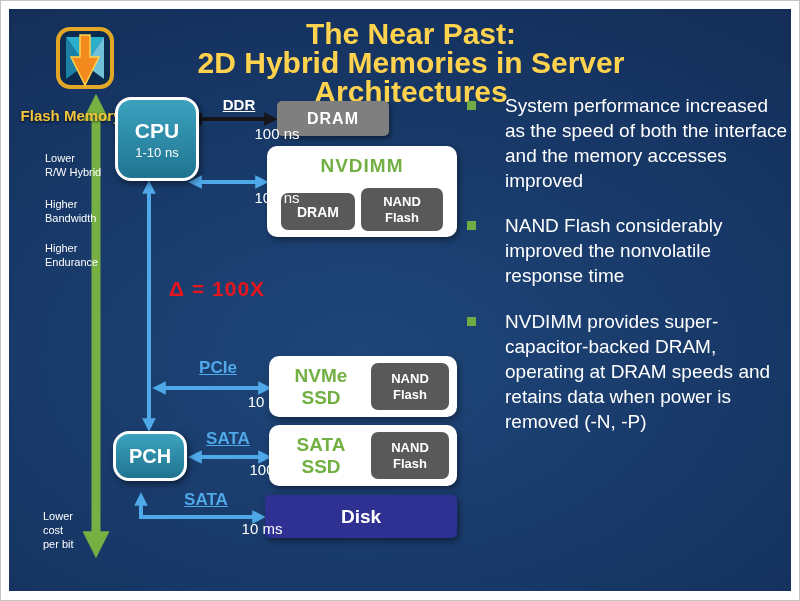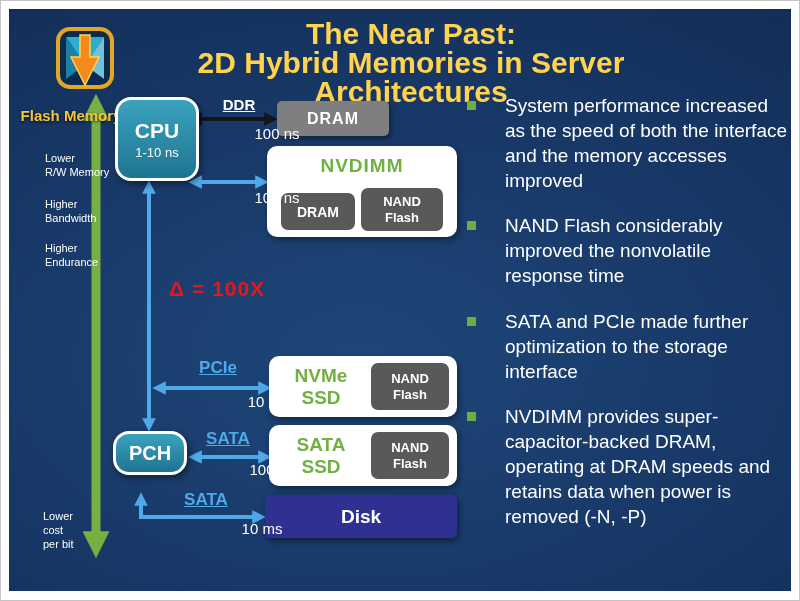--- a/index.html
+++ b/index.html
@@ -94,41 +94,41 @@
       <path d="M13 14 L51 14 L32 42 Z" fill="#2BAECB"></path>
       <path d="M13 14 L32 42 L13 56 Z" fill="#1C7FA6"></path>
       <path d="M51 14 L32 42 L51 56 Z" fill="#6FC2D8"></path>
       <path d="M27 12 L37 12 L37 34 L46 34 L32 62 L18 34 L27 34 Z" fill="#F28A1E" stroke="#FFD34D" stroke-width="1.5"></path>
     </svg>
   </div>
   <div class="logo-text abs z2">Flash Memory</div>
 
   <div class="axis-label abs z2" style="left:44px;top:150px;">
     <span>Lower</span>
-    <span>R/W Memory</span>
+    <span>R/W Hybrid</span>
   </div>
   <div class="axis-label abs z2" style="left:44px;top:196px;">
     <span>Higher</span>
     <span>Bandwidth</span>
   </div>
   <div class="axis-label abs z2" style="left:44px;top:240px;">
     <span>Higher</span>
     <span>Endurance</span>
   </div>
   <div class="axis-label abs z2" style="left:42px;top:508px;">
     <span>Lower</span>
     <span>cost</span>
     <span>per bit</span>
   </div>
 
   <div class="box-teal abs z2" style="left:114px;top:96px;width:84px;height:84px;">
     <div class="cpu-label">CPU</div>
     <div class="cpu-lat">1-10 ns</div>
   </div>
-  <div class="box-teal abs z2" style="left:112px;top:430px;width:74px;height:44px;">
+  <div class="box-teal abs z2" style="left:112px;top:430px;width:74px;height:50px;">
     <div class="pch-label">PCH</div>
   </div>
 
   <div class="dram-box abs z2" style="left:276px;top:100px;width:112px;height:35px;">
     <span>DRAM</span>
   </div>
 
   <div class="white-card abs z2" style="left:266px;top:145px;width:190px;height:91px;">
     <div class="card-title">NVDIMM</div>
     <div class="chip chip-1line abs" style="left:14px;top:47px;width:74px;height:37px;">
@@ -182,20 +182,16 @@
     <div class="bullet">
       <span class="bullet-marker"></span>
       <span class="bullet-text">System performance increased as the speed of both the interface and the memory accesses improved</span>
     </div>
     <div class="bullet">
       <span class="bullet-marker"></span>
       <span class="bullet-text">NAND Flash considerably improved the nonvolatile response time</span>
     </div>
     <div class="bullet">
       <span class="bullet-marker"></span>
-      <span class="bullet-text">SATA and PCIe made further optimization to the storage interface</span>
-    </div>
-    <div class="bullet">
-      <span class="bullet-marker"></span>
       <span class="bullet-text">NVDIMM provides super-capacitor-backed DRAM, operating at DRAM speeds and retains data when power is removed (-N, -P)</span>
     </div>
   </div>
 </div>
 
 </body></html>

